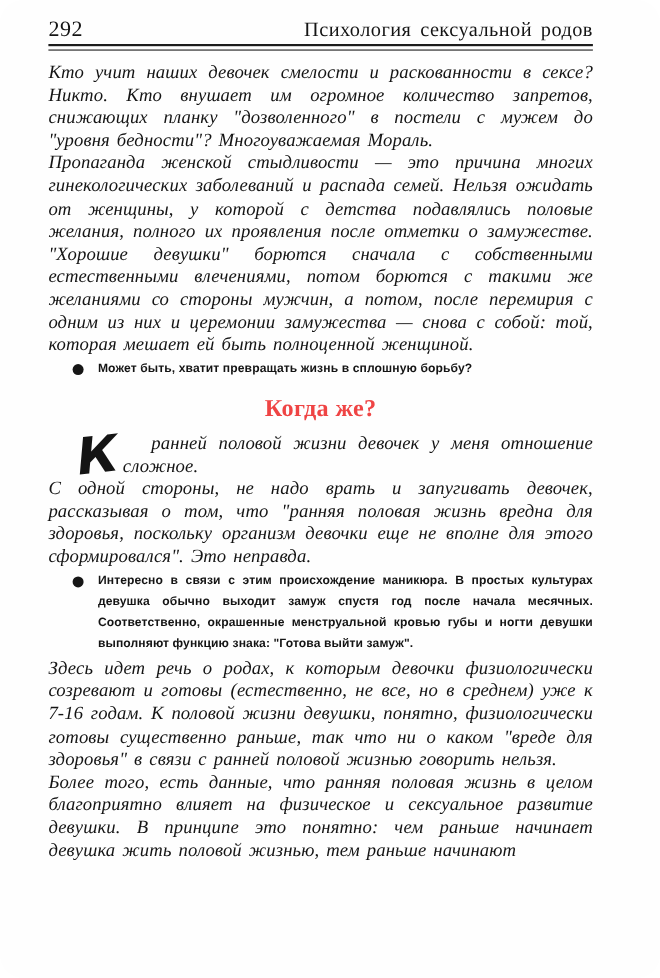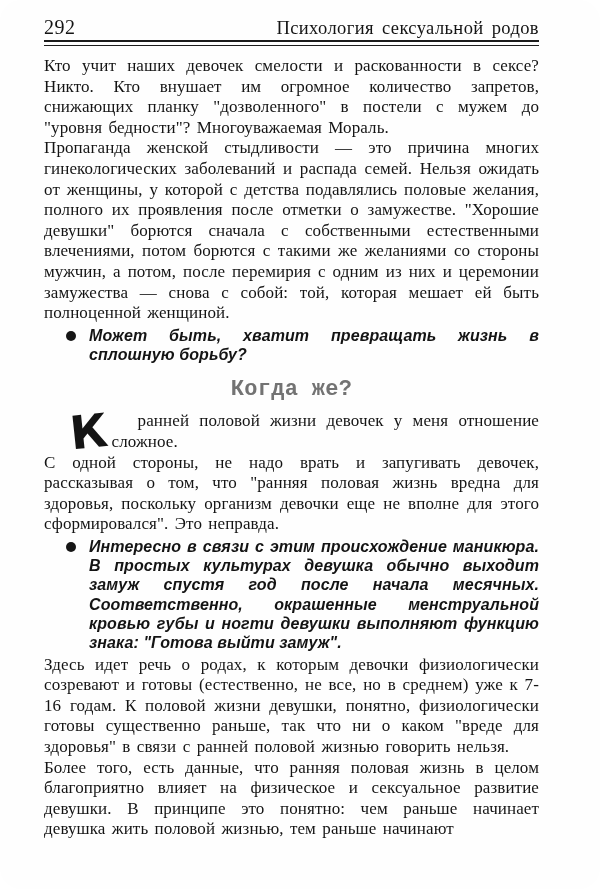--- a/index.html
+++ b/index.html
@@ -46,52 +46,52 @@
   .body-text {
     margin-top: 10px;
   }
   .para {
     margin: 0;
     font-size: 17px;
     line-height: 20.6px;
     text-align: justify;
     word-spacing: 2px;
     letter-spacing: 0.1px;
+    font-style: italic;
   }
   
   .bullet-note {
     display: flex;
     margin: 2px 0 2px 22px;
   }
   .bullet-dot {
     flex: none;
     width: 10px;
     height: 10px;
     border-radius: 50%;
     background: #161616;
     margin: 5px 13px 0 0;
   }
   .bullet-text {
     font-family: "Liberation Sans", sans-serif;
     font-weight: bold;
-    font-style: italic;
-    font-size: 16px;
+    font-size: 11px;
     line-height: 19.3px;
     text-align: justify;
     letter-spacing: 0.1px;
   }
   
   .section-heading {
     text-align: center;
-    font-family: Liberation Mono, monospace;
+    font-family: Liberation Serif, serif;
     font-weight: bold;
     font-size: 22px;
     letter-spacing: 0.3px;
     margin: 13px 0 9px 0;
-    color: #737373;
+    color: #ef4444;
   }
   
   .dropcap-para {
     text-indent: 26px;
   }
   .dropcap {
     float: left;
     font-family: "DejaVu Sans", sans-serif;
     font-weight: bold;
     font-size: 46px;

